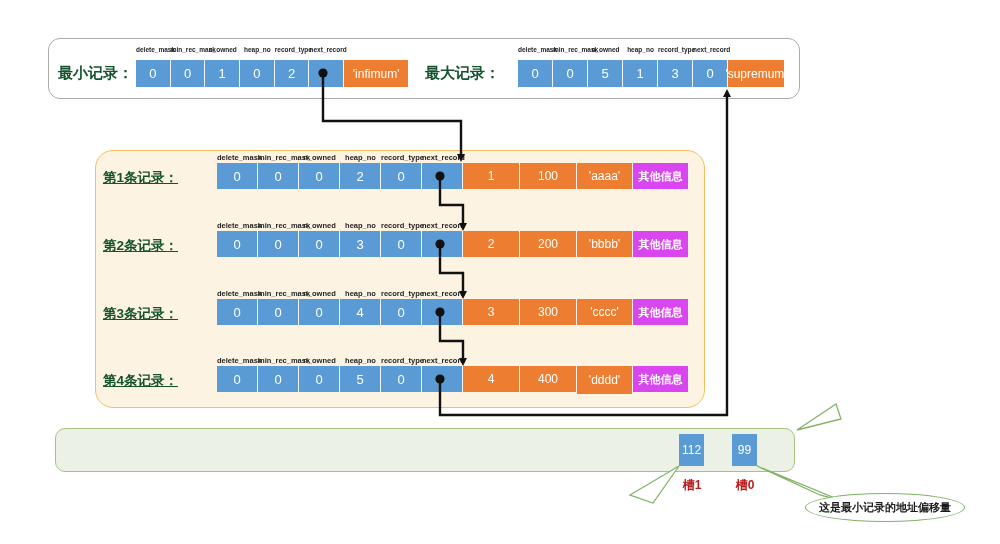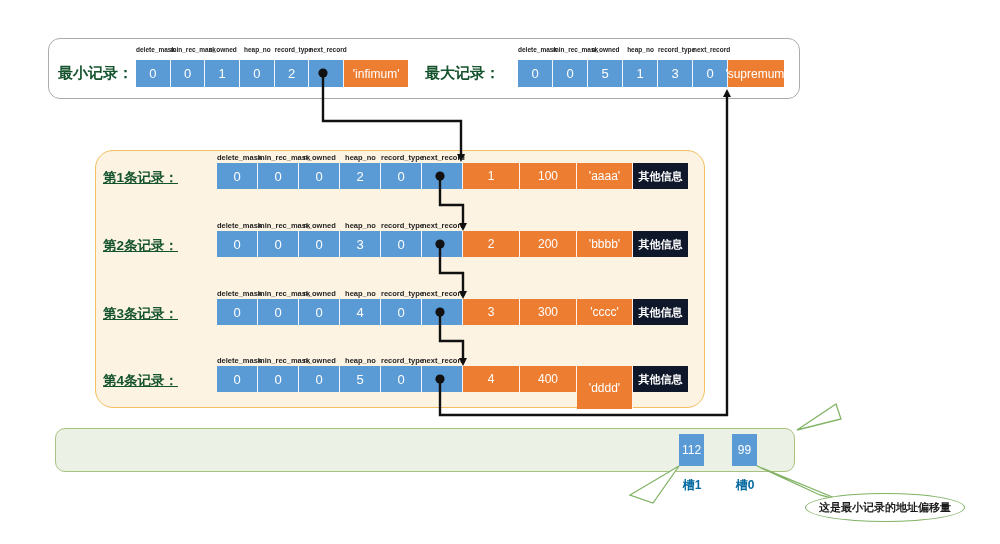--- a/index.html
+++ b/index.html
@@ -20,28 +20,28 @@
   .hdrs .h{display:block;text-align:center;font-weight:bold;color:#222;white-space:nowrap;}
   .hdrs.tophd .h{width:34.7px;font-size:6.5px;}
   .hdrs.tophd2 .h{width:35px;font-size:6.5px;}
   .hdrs.midhd .h{width:41px;font-size:7.5px;}
 
   .cells{position:absolute;display:flex;}
   .c{box-sizing:border-box;display:flex;align-items:center;justify-content:center;color:#fff;border-right:1px solid rgba(255,255,255,0.9);}
   .c:last-child{border-right:none;}
   .c.b{background:#5b9bd5;font-size:13px;}
   .c.o{background:#ed7d31;font-size:12px;}
-  .c.g{background:#0f172a;font-size:11px;font-weight:bold;}
+  .c.g{background:#d946ef;font-size:11px;font-weight:bold;}
   .tcell{width:34.7px;height:27px;}
   .tcell2{width:35px;height:27px;}
   .mcell{width:41px;height:26px;}
   .namecell{font-size:11px;}
 
   .slot{position:absolute;top:434px;width:25px;height:32px;background:#5b9bd5;color:#fff;font-size:12px;display:flex;align-items:center;justify-content:center;}
-  .slot-label{position:absolute;top:477px;width:50px;text-align:center;font-size:12px;font-weight:bold;color:#0369a1;}
+  .slot-label{position:absolute;top:477px;width:50px;text-align:center;font-size:12px;font-weight:bold;color:#b91c1c;}
 
   .overlay{position:absolute;left:0;top:0;z-index:5;pointer-events:none;}
 
   .callout{position:absolute;z-index:6;background:#fff;border:1.4px solid #82b366;border-radius:50%;
     display:flex;align-items:center;justify-content:center;font-weight:bold;color:#1a1a1a;white-space:nowrap;}
 </style>
 </head>
 <body>
 
 <div class="canvas">
@@ -165,21 +165,21 @@
   </div>
   <div class="cells" style="left:217px;top:366px">
     <span class="c b mcell">0</span>
     <span class="c b mcell">0</span>
     <span class="c b mcell">0</span>
     <span class="c b mcell">5</span>
     <span class="c b mcell">0</span>
     <span class="c b mcell"></span>
     <span class="c o" style="width:57px;height:26px">4</span>
     <span class="c o" style="width:57px;height:26px">400</span>
-    <span class="c o" style="width:56px;height:43px">'dddd'</span>
+    <span class="c o" style="width:56px;height:28px">'dddd'</span>
     <span class="c g" style="width:55px;height:26px">其他信息</span>
   </div>
 
   <div class="slot" style="left:679px">112</div>
   <div class="slot" style="left:732px">99</div>
   <div class="slot-label" style="left:667px">槽1</div>
   <div class="slot-label" style="left:720px">槽0</div>
 
   <svg class="overlay" width="1000" height="544" viewBox="0 0 1000 544">
     <defs>

